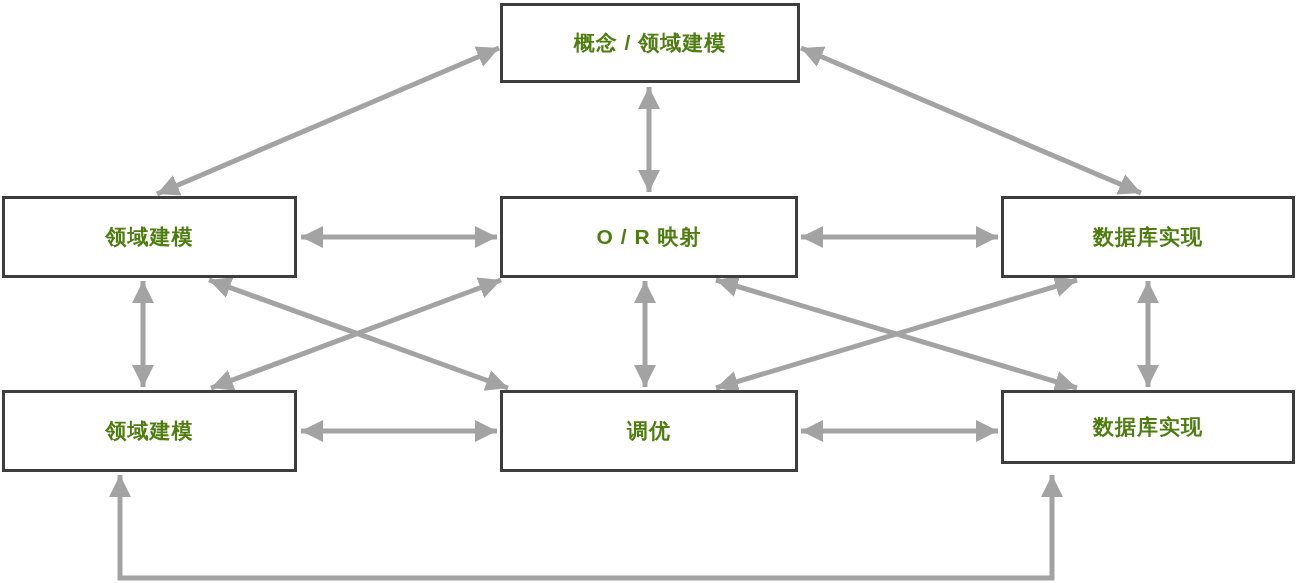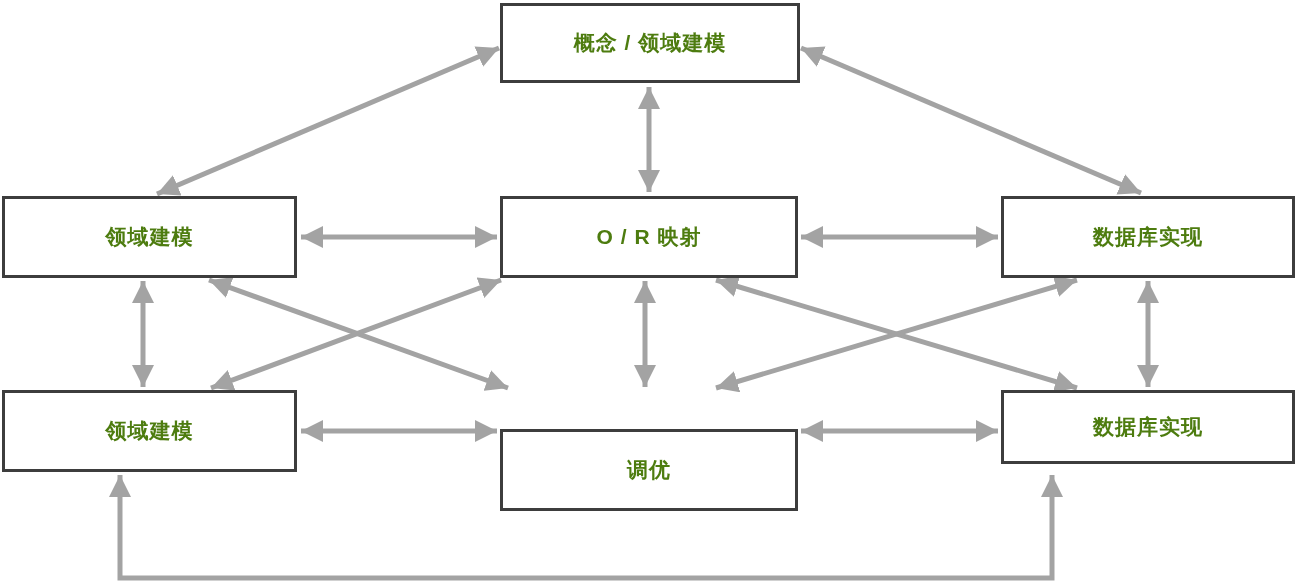--- a/index.html
+++ b/index.html
@@ -32,21 +32,21 @@
     color: #4d7c0f;
     letter-spacing: 1px;
     white-space: nowrap;
   }
   
   .n-concept  { left: 500px;  top: 3px;   width: 300px; height: 80px; }
   .n-object   { left: 2px;    top: 196px; width: 295px; height: 82px; }
   .n-or       { left: 500px;  top: 196px; width: 298px; height: 82px; }
   .n-physical { left: 1001px; top: 196px; width: 294px; height: 82px; }
   .n-app      { left: 2px;    top: 390px; width: 295px; height: 82px; }
-  .n-tuning   { left: 500px;  top: 390px; width: 298px; height: 82px; margin-top: 39px; }
+  .n-tuning   { left: 500px;  top: 390px; width: 298px; height: 82px; }
   .n-db       { left: 1001px; top: 390px; width: 294px; height: 74px; }
 </style>
 </head>
 <body>
 
 <div class="canvas">
 
   <svg class="edges-layer" width="1299" height="583" viewBox="0 0 1299 583" xmlns="http://www.w3.org/2000/svg">
     <defs>
       <marker id="arr" viewBox="0 0 10 10" refX="10" refY="5" markerWidth="4.4" markerHeight="4.4" orient="auto-start-reverse">

